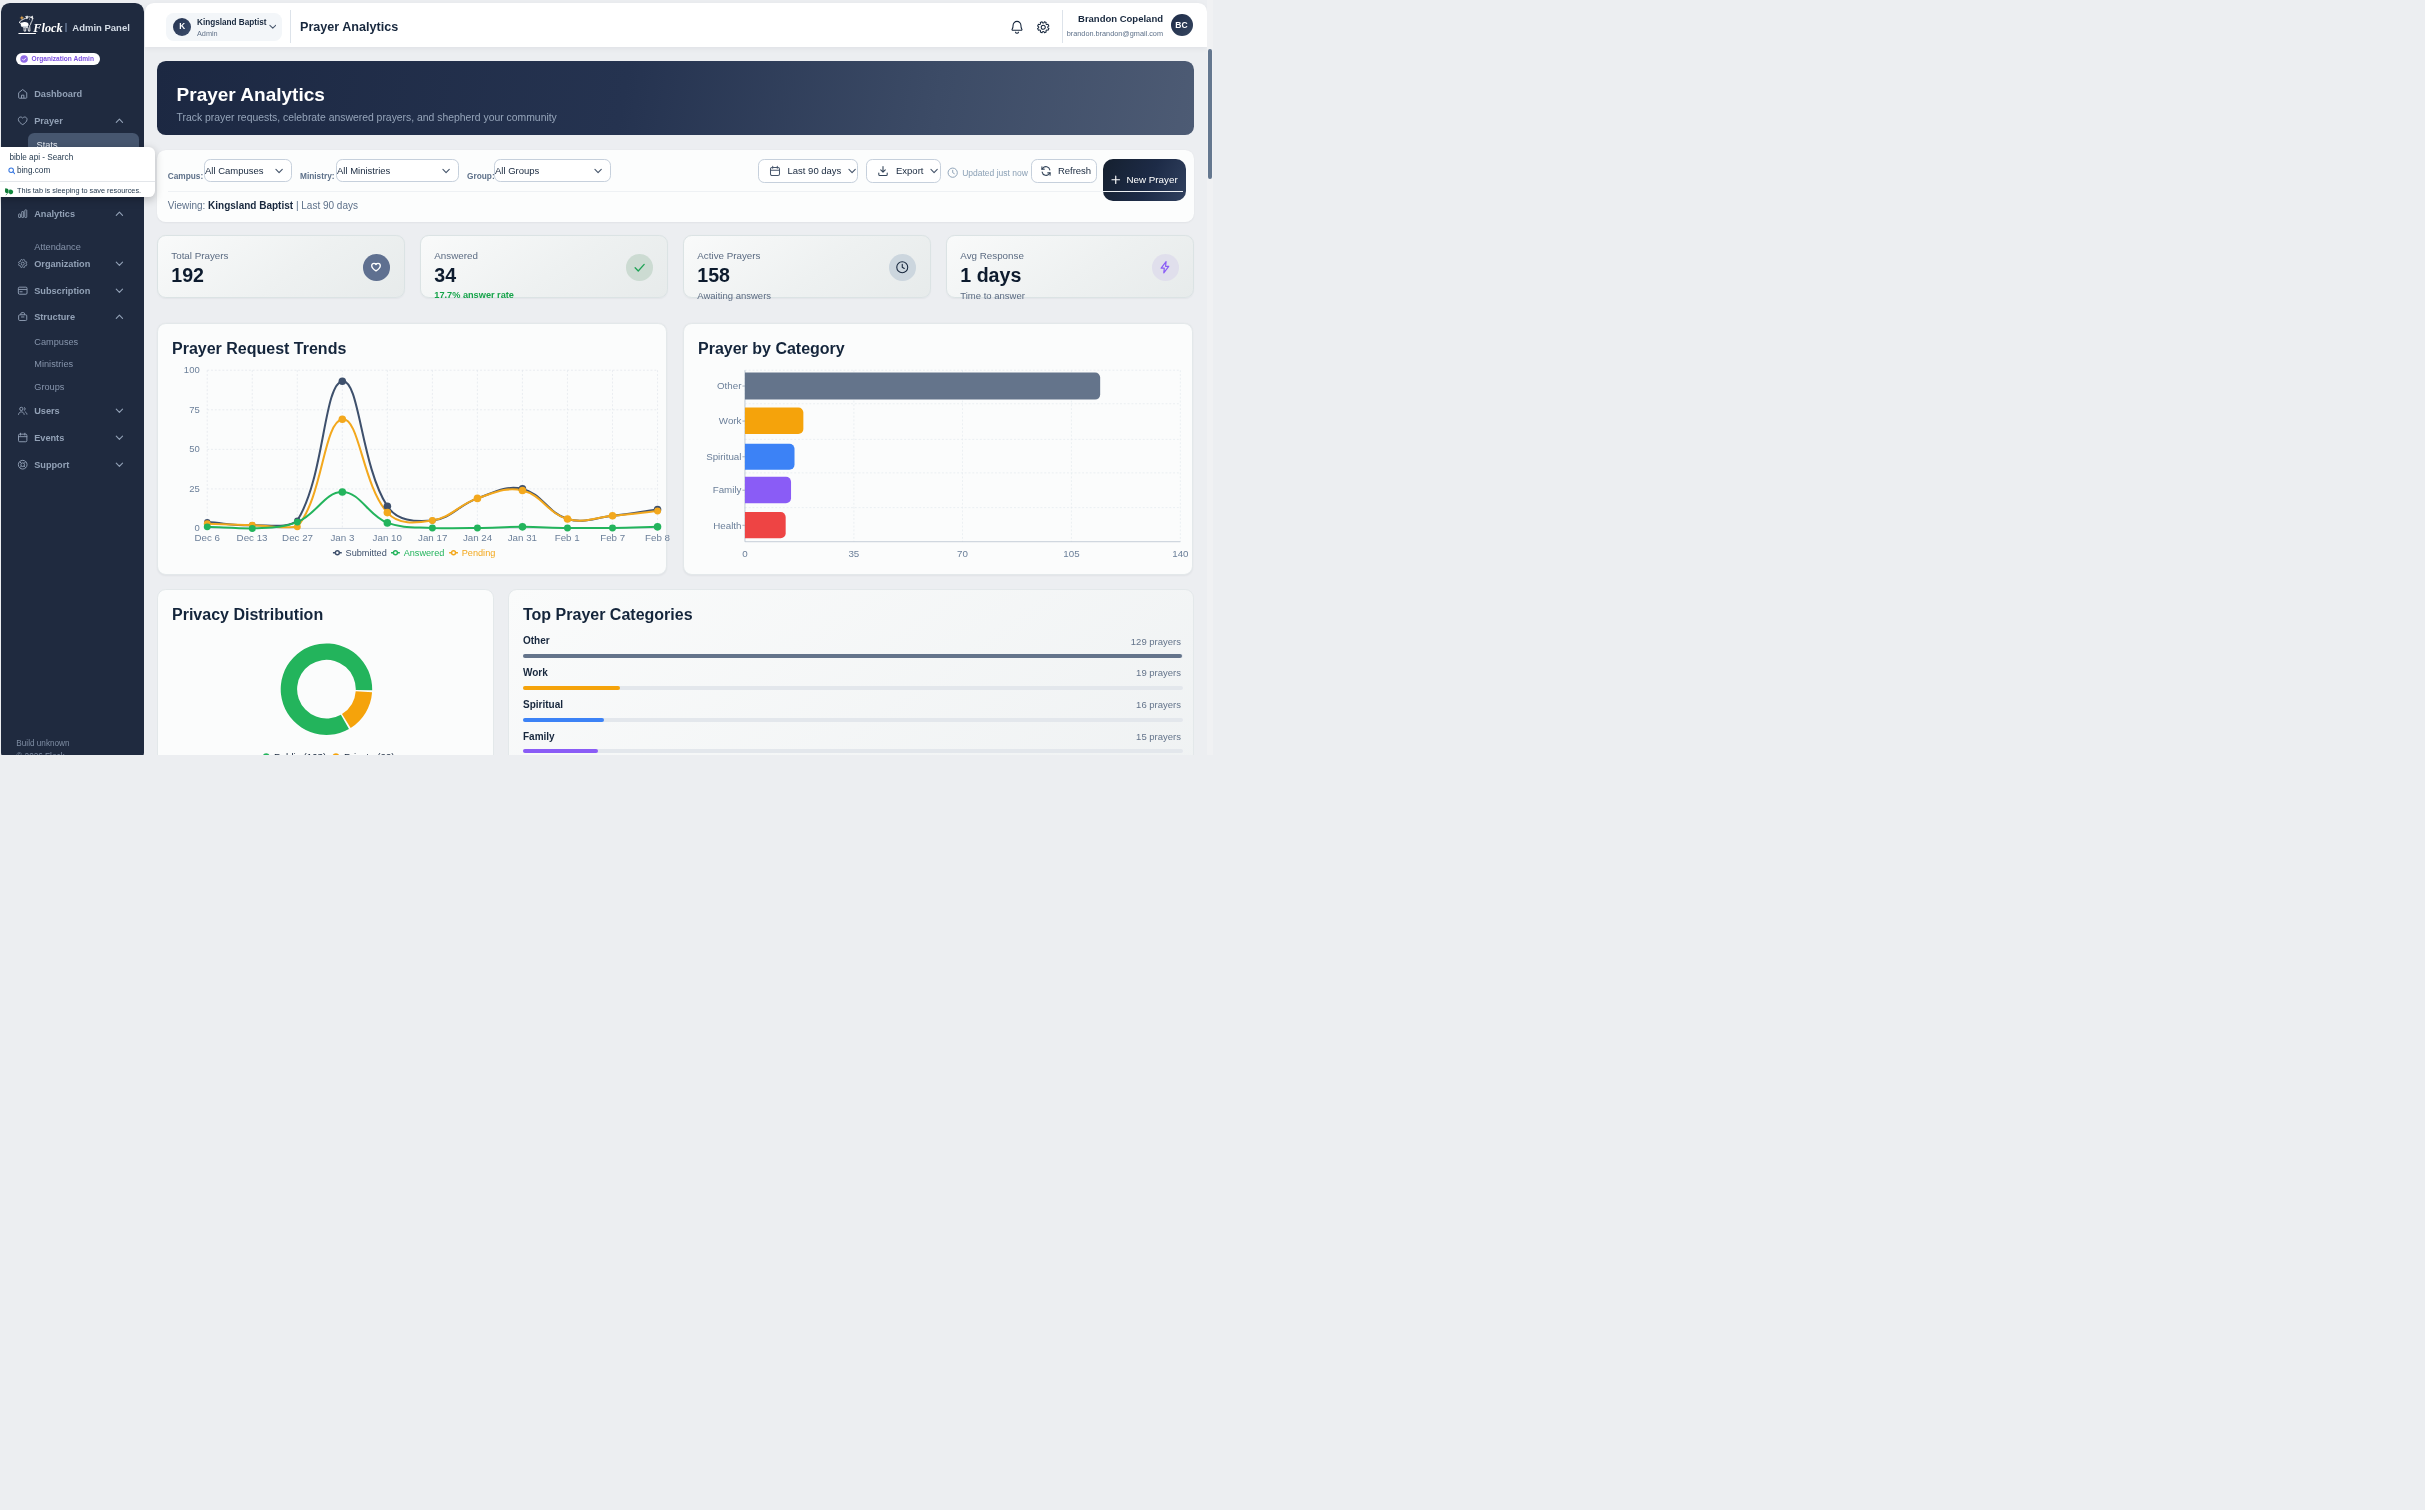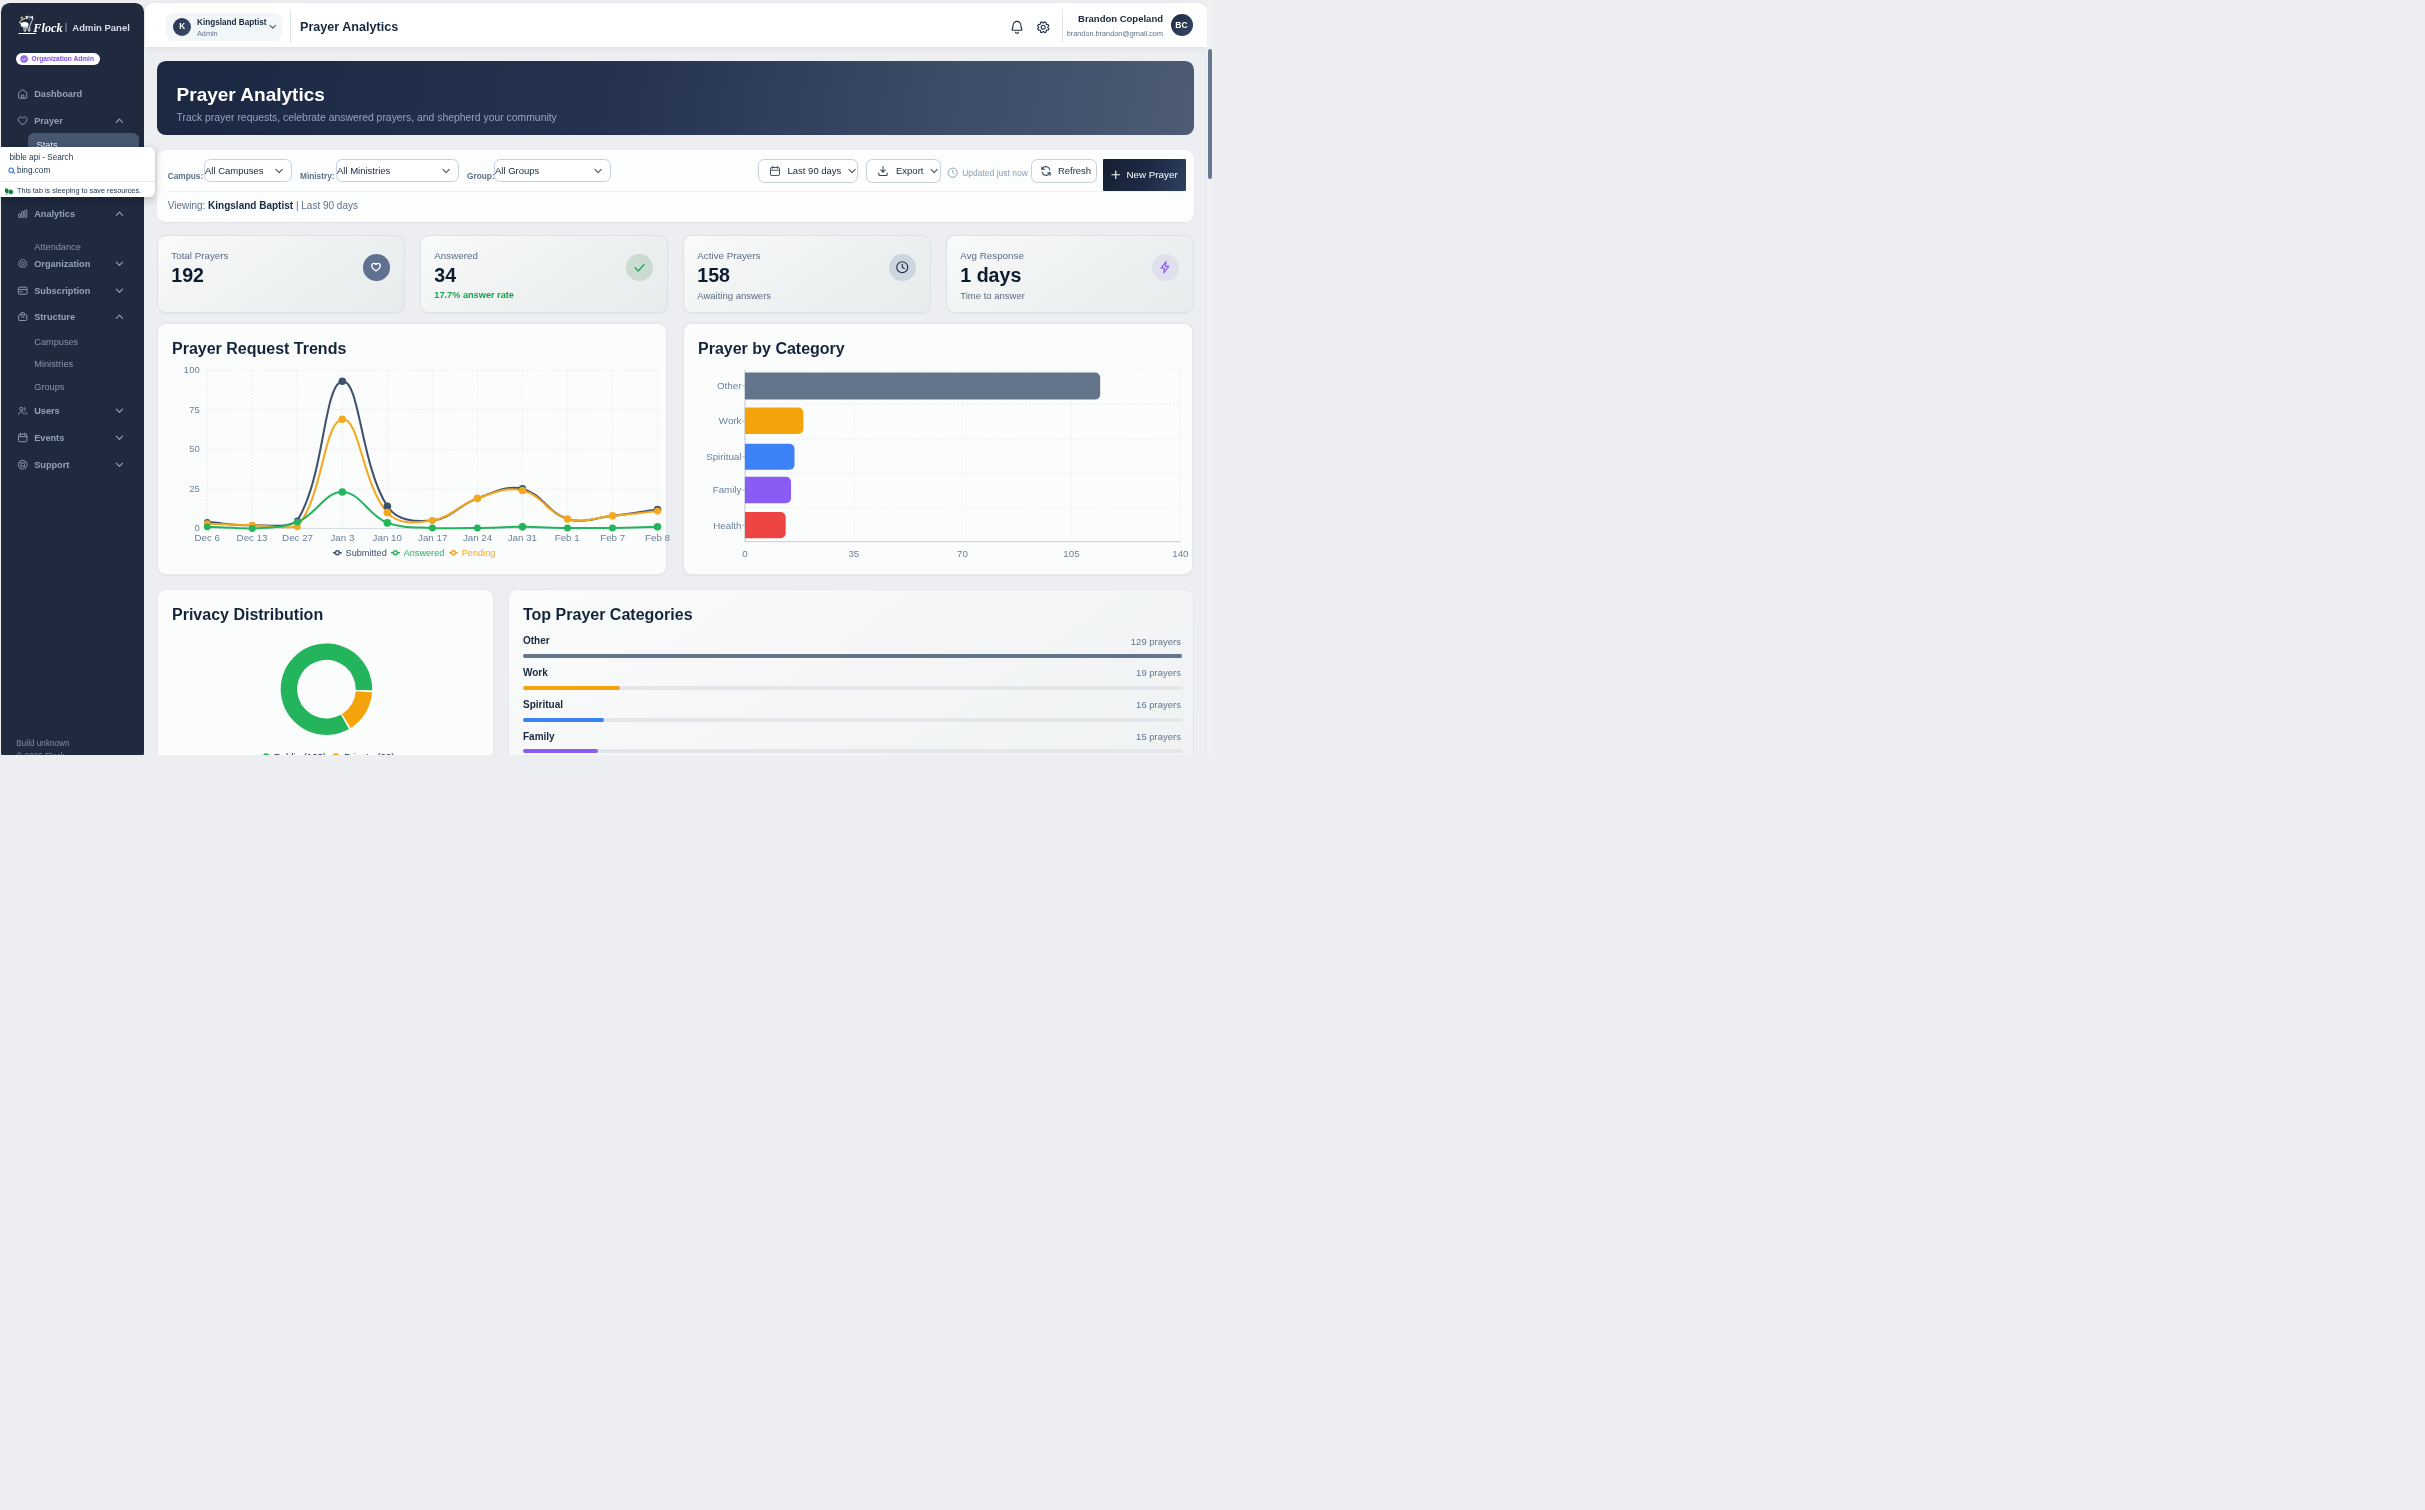--- a/index.html
+++ b/index.html
@@ -39,24 +39,24 @@
 #hero h1{color:#fff;font-size:19px;font-weight:700;position:absolute;left:19.6px;top:23px}
 #hero p{color:#96a5ba;font-size:10.4px;position:absolute;left:19.6px;top:51px}
 #filter{position:absolute;left:157px;top:150px;width:1037px;height:72px;border-radius:8.8px;background:#fcfdfd;box-shadow:0 0.6px 1.9px rgba(15,23,42,.05)}
 .flabel{position:absolute;top:21px;font-size:8.3px;font-weight:700;color:#5d7089}
 .fsel{position:absolute;top:8.8px;height:23.4px;border:0.9px solid #c6d0dc;border-radius:6.3px;background:#fff;font-size:9.5px;white-space:nowrap;font-weight:400;color:#17273d;display:flex;align-items:center;}
 .fsel .chev{position:absolute;right:7.6px;top:7.6px}
 .fdiv{position:absolute;left:10.7px;top:41px;width:1015px;height:0.6px;background:#eef1f4}
 .viewing{position:absolute;left:10.7px;top:50px;font-size:10px;color:#5d7089}
 .viewing b{color:#17273d}
 .btn{position:absolute;top:8.8px;height:24px;border:0.9px solid #c6d0dc;border-radius:6.3px;background:#fff;display:flex;align-items:center;font-size:9.5px;font-weight:400;color:#17273d;white-space:nowrap}
-.newp{position:absolute;left:946px;top:8.8px;width:83px;height:32px;border-radius:1px;background:linear-gradient(115deg,#15202f 0%,#1d2b47 55%,#31415f 100%);color:#fff;font-size:9.8px;white-space:nowrap;font-weight:400;display:flex;align-items:center;justify-content:center;gap:5.7px}
+.newp{position:absolute;left:946px;top:8.8px;width:83px;height:42px;border-radius:10px;background:linear-gradient(115deg,#15202f 0%,#1d2b47 55%,#31415f 100%);color:#fff;font-size:9.8px;white-space:nowrap;font-weight:400;display:flex;align-items:center;justify-content:center;gap:5.7px}
 .updated{position:absolute;left:790px;top:17px;font-size:8.5px;white-space:nowrap;color:#8ba0b5;display:flex;gap:3.8px;align-items:center}
 
-.scard{position:absolute;top:235px;width:248px;height:78px;border-radius:8.8px;background:linear-gradient(145deg,#f9fafa 0%,#eef1f1 55%,#e7ebeb 100%);border:0.6px solid #dbe3e4;box-shadow:0 0.6px 1.3px rgba(15,23,42,.04)}
+.scard{position:absolute;top:235px;width:248px;height:63px;border-radius:8.8px;background:linear-gradient(145deg,#f9fafa 0%,#eef1f1 55%,#e7ebeb 100%);border:0.6px solid #dbe3e4;box-shadow:0 0.6px 1.3px rgba(15,23,42,.04)}
 .scard .lab{position:absolute;left:13.3px;top:14px;font-size:9.8px;color:#5b6b82}
 .scard .num{position:absolute;left:13.3px;top:28px;font-size:19.6px;font-weight:700;color:#0d1b2e}
 .scard .sub{position:absolute;left:13.3px;top:54px;font-size:9.5px;color:#5b6b82}
 .scard .subg{position:absolute;left:13.3px;top:54px;font-size:9.2px;font-weight:700;color:#16a34a}
 .scard .circ{position:absolute;right:14.5px;top:18px;width:26.5px;height:26.5px;border-radius:50%;display:flex;align-items:center;justify-content:center}
 
 .ccard{position:absolute;top:323px;width:510px;height:252px;border-radius:8.8px;background:#fbfcfc;border:0.6px solid #e3e8ea;box-shadow:0 0.6px 1.9px rgba(15,23,42,.05)}
 .ctitle{position:absolute;font-size:16px;font-weight:700;color:#14253b;white-space:nowrap}
 
 #privcard{position:absolute;left:157px;top:589px;width:337px;height:272px;border-radius:8.8px;background:#fbfcfc;border:0.6px solid #e3e8ea}

